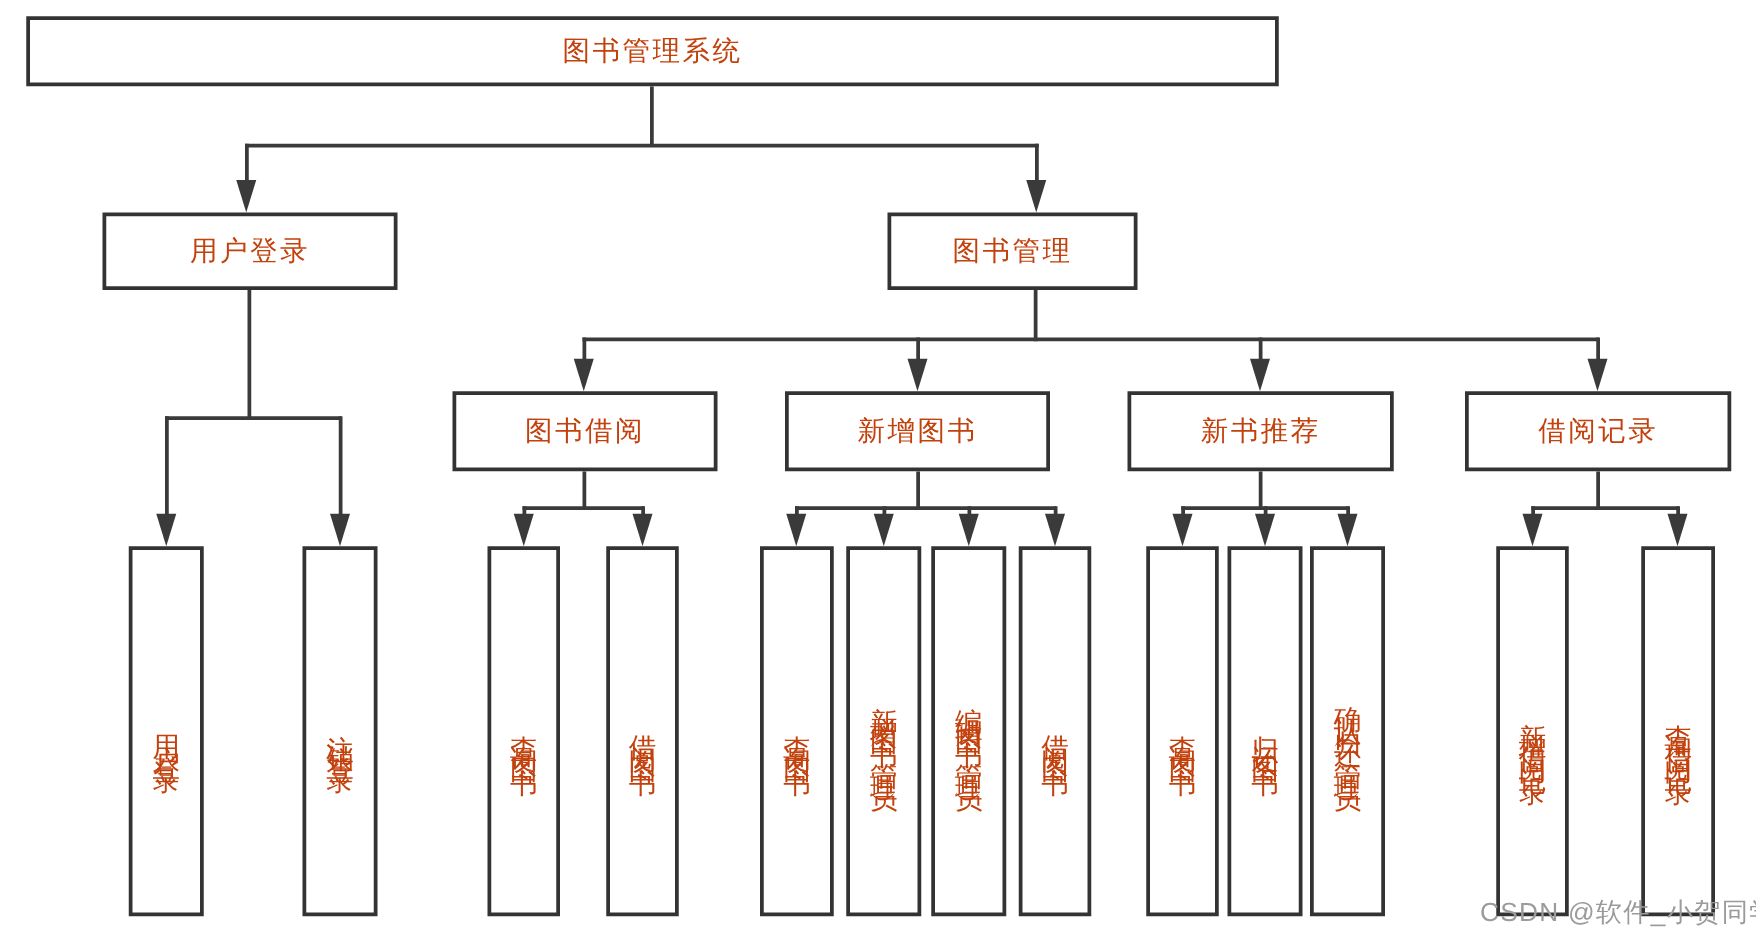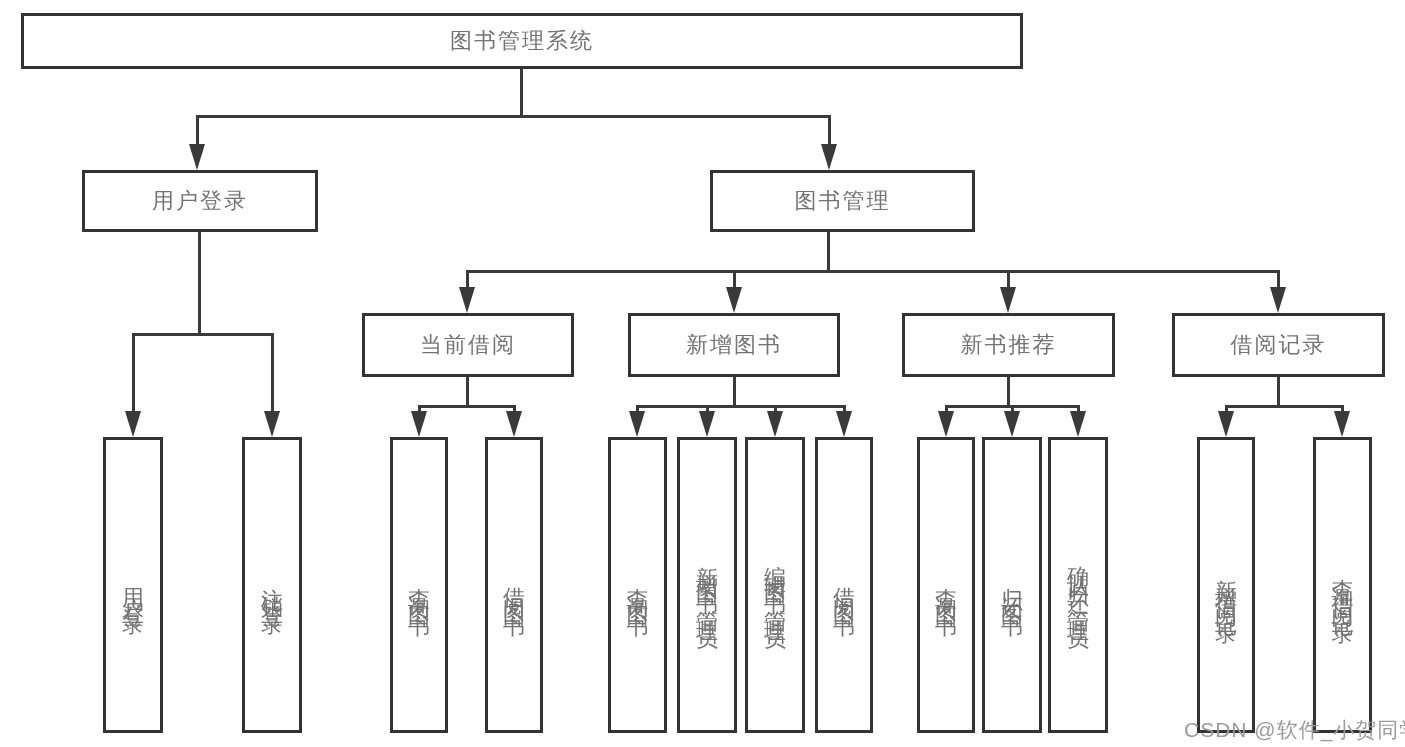--- a/index.html
+++ b/index.html
@@ -13,21 +13,21 @@
   }
   .box {
     position: absolute;
     box-sizing: border-box;
     border: 3px solid #333333;
     background: #ffffff;
     display: flex;
     align-items: center;
     justify-content: center;
     font-size: 22px;
-    color: #737373;
+    color: #c2410c;
     letter-spacing: 2px;
     text-align: center;
   }
   .vbox {
     writing-mode: vertical-rl;
     text-orientation: mixed;
     letter-spacing: 9px;
     font-size: 22px;
     line-height: 1;
     padding-top: 6px;
@@ -108,23 +108,23 @@
   <div class="line" style="left:1277px; top:377px; width:3px; height:31px;"></div>
   <div class="line" style="left:1225px; top:405px; width:118px; height:3px;"></div>
   <div class="line" style="left:1225px; top:405px; width:3px; height:10px;"></div>
   <div class="arrow" style="left:1218px; top:411px;"></div>
   <div class="line" style="left:1341px; top:405px; width:3px; height:10px;"></div>
   <div class="arrow" style="left:1334px; top:411px;"></div>
 
   <div class="box" style="left:21px; top:13px; width:1002px; height:56px;">图书管理系统</div>
 
   <div class="box" style="left:82px; top:170px; width:236px; height:62px;">用户登录</div>
-  <div class="box" style="left:710px; top:170px; width:265px; height:62px;">图书管理</div>
+  <div class="box" style="left:710px; top:170px; width:200px; height:62px;">图书管理</div>
 
-  <div class="box" style="left:362px; top:313px; width:212px; height:64px;">当前借阅</div>
+  <div class="box" style="left:362px; top:313px; width:212px; height:64px;">图书借阅</div>
   <div class="box" style="left:628px; top:313px; width:212px; height:64px;">新增图书</div>
   <div class="box" style="left:902px; top:313px; width:213px; height:64px;">新书推荐</div>
   <div class="box" style="left:1172px; top:313px; width:213px; height:64px;">借阅记录</div>
 
   <div class="box vbox" style="left:103px; top:437px; width:60px; height:296px;">用户登录</div>
   <div class="box vbox" style="left:242px; top:437px; width:60px; height:296px;">注销登录</div>
 
   <div class="box vbox" style="left:390px; top:437px; width:58px; height:296px;">查询图书</div>
   <div class="box vbox" style="left:485px; top:437px; width:58px; height:296px;">借阅图书</div>
 

